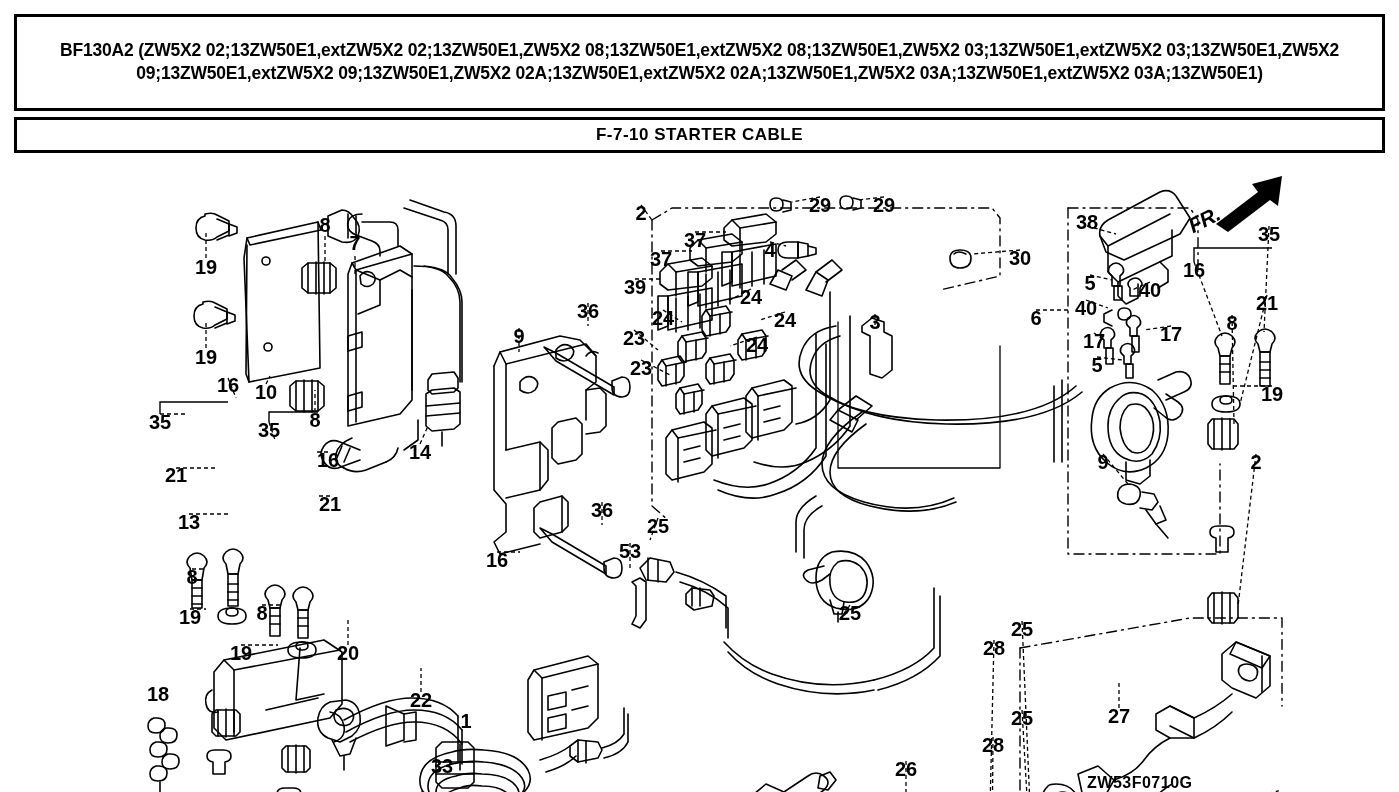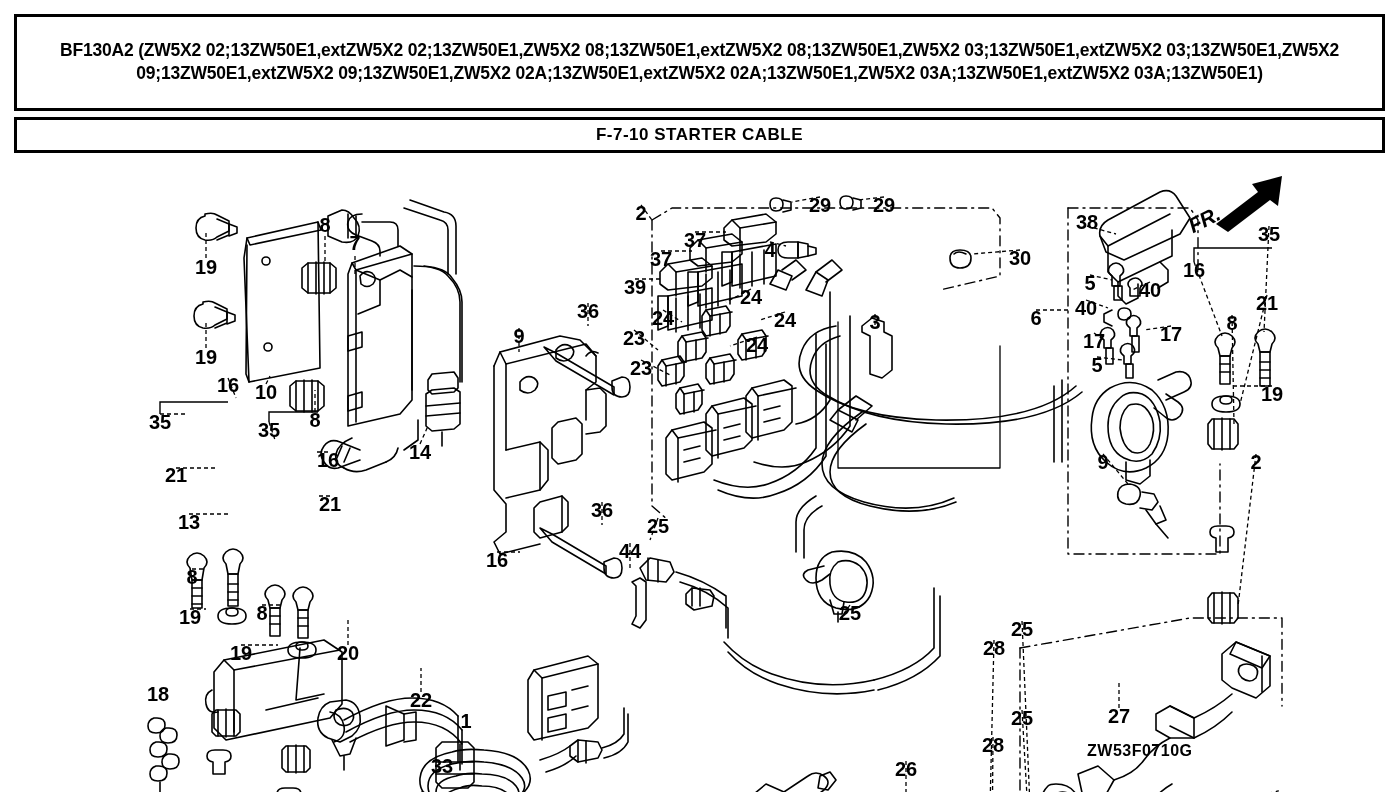--- a/index.html
+++ b/index.html
@@ -638,21 +638,21 @@
   <span class="callout" style="left:241px;top:503px">19</span>
   <span class="callout" style="left:158px;top:544px">18</span>
   <span class="callout" style="left:348px;top:503px">20</span>
   <span class="callout" style="left:421px;top:550px">22</span>
   <span class="callout" style="left:466px;top:571px">1</span>
   <span class="callout" style="left:442px;top:616px">33</span>
   <span class="callout" style="left:519px;top:186px">9</span>
   <span class="callout" style="left:588px;top:161px">36</span>
   <span class="callout" style="left:420px;top:302px">14</span>
   <span class="callout" style="left:602px;top:360px">36</span>
-  <span class="callout" style="left:630px;top:401px">44</span>
+  <span class="callout" style="left:630px;top:401px">53</span>
   <span class="callout" style="left:658px;top:376px">25</span>
   <span class="callout" style="left:497px;top:410px">16</span>
   <span class="callout" style="left:641px;top:63px">2</span>
   <span class="callout" style="left:695px;top:90px">37</span>
   <span class="callout" style="left:661px;top:109px">37</span>
   <span class="callout" style="left:635px;top:137px">39</span>
   <span class="callout" style="left:770px;top:100px">4</span>
   <span class="callout" style="left:751px;top:147px">24</span>
   <span class="callout" style="left:663px;top:168px">24</span>
   <span class="callout" style="left:785px;top:170px">24</span>
@@ -687,15 +687,15 @@
   <span class="callout" style="left:1119px;top:566px">27</span>
 </div>
 
 <div style="position:absolute;left:1186px;top:22px;width:110px;height:70px">
   <svg width="110" height="70" viewBox="0 0 110 70">
     <path d="M30 52 L72 20 L66 12 L96 4 L92 34 L84 28 L42 60 Z" fill="#000"></path>
   </svg>
 </div>
 <span class="fr-mark" style="left:1188px;top:58px">FR.</span>
 
-<span class="drawing-id" style="left:1087px;top:592px">ZW53F0710G</span>
+<span class="drawing-id" style="left:1087px;top:624px">ZW53F0710G</span>
 
 </div>
 
 </body></html>

